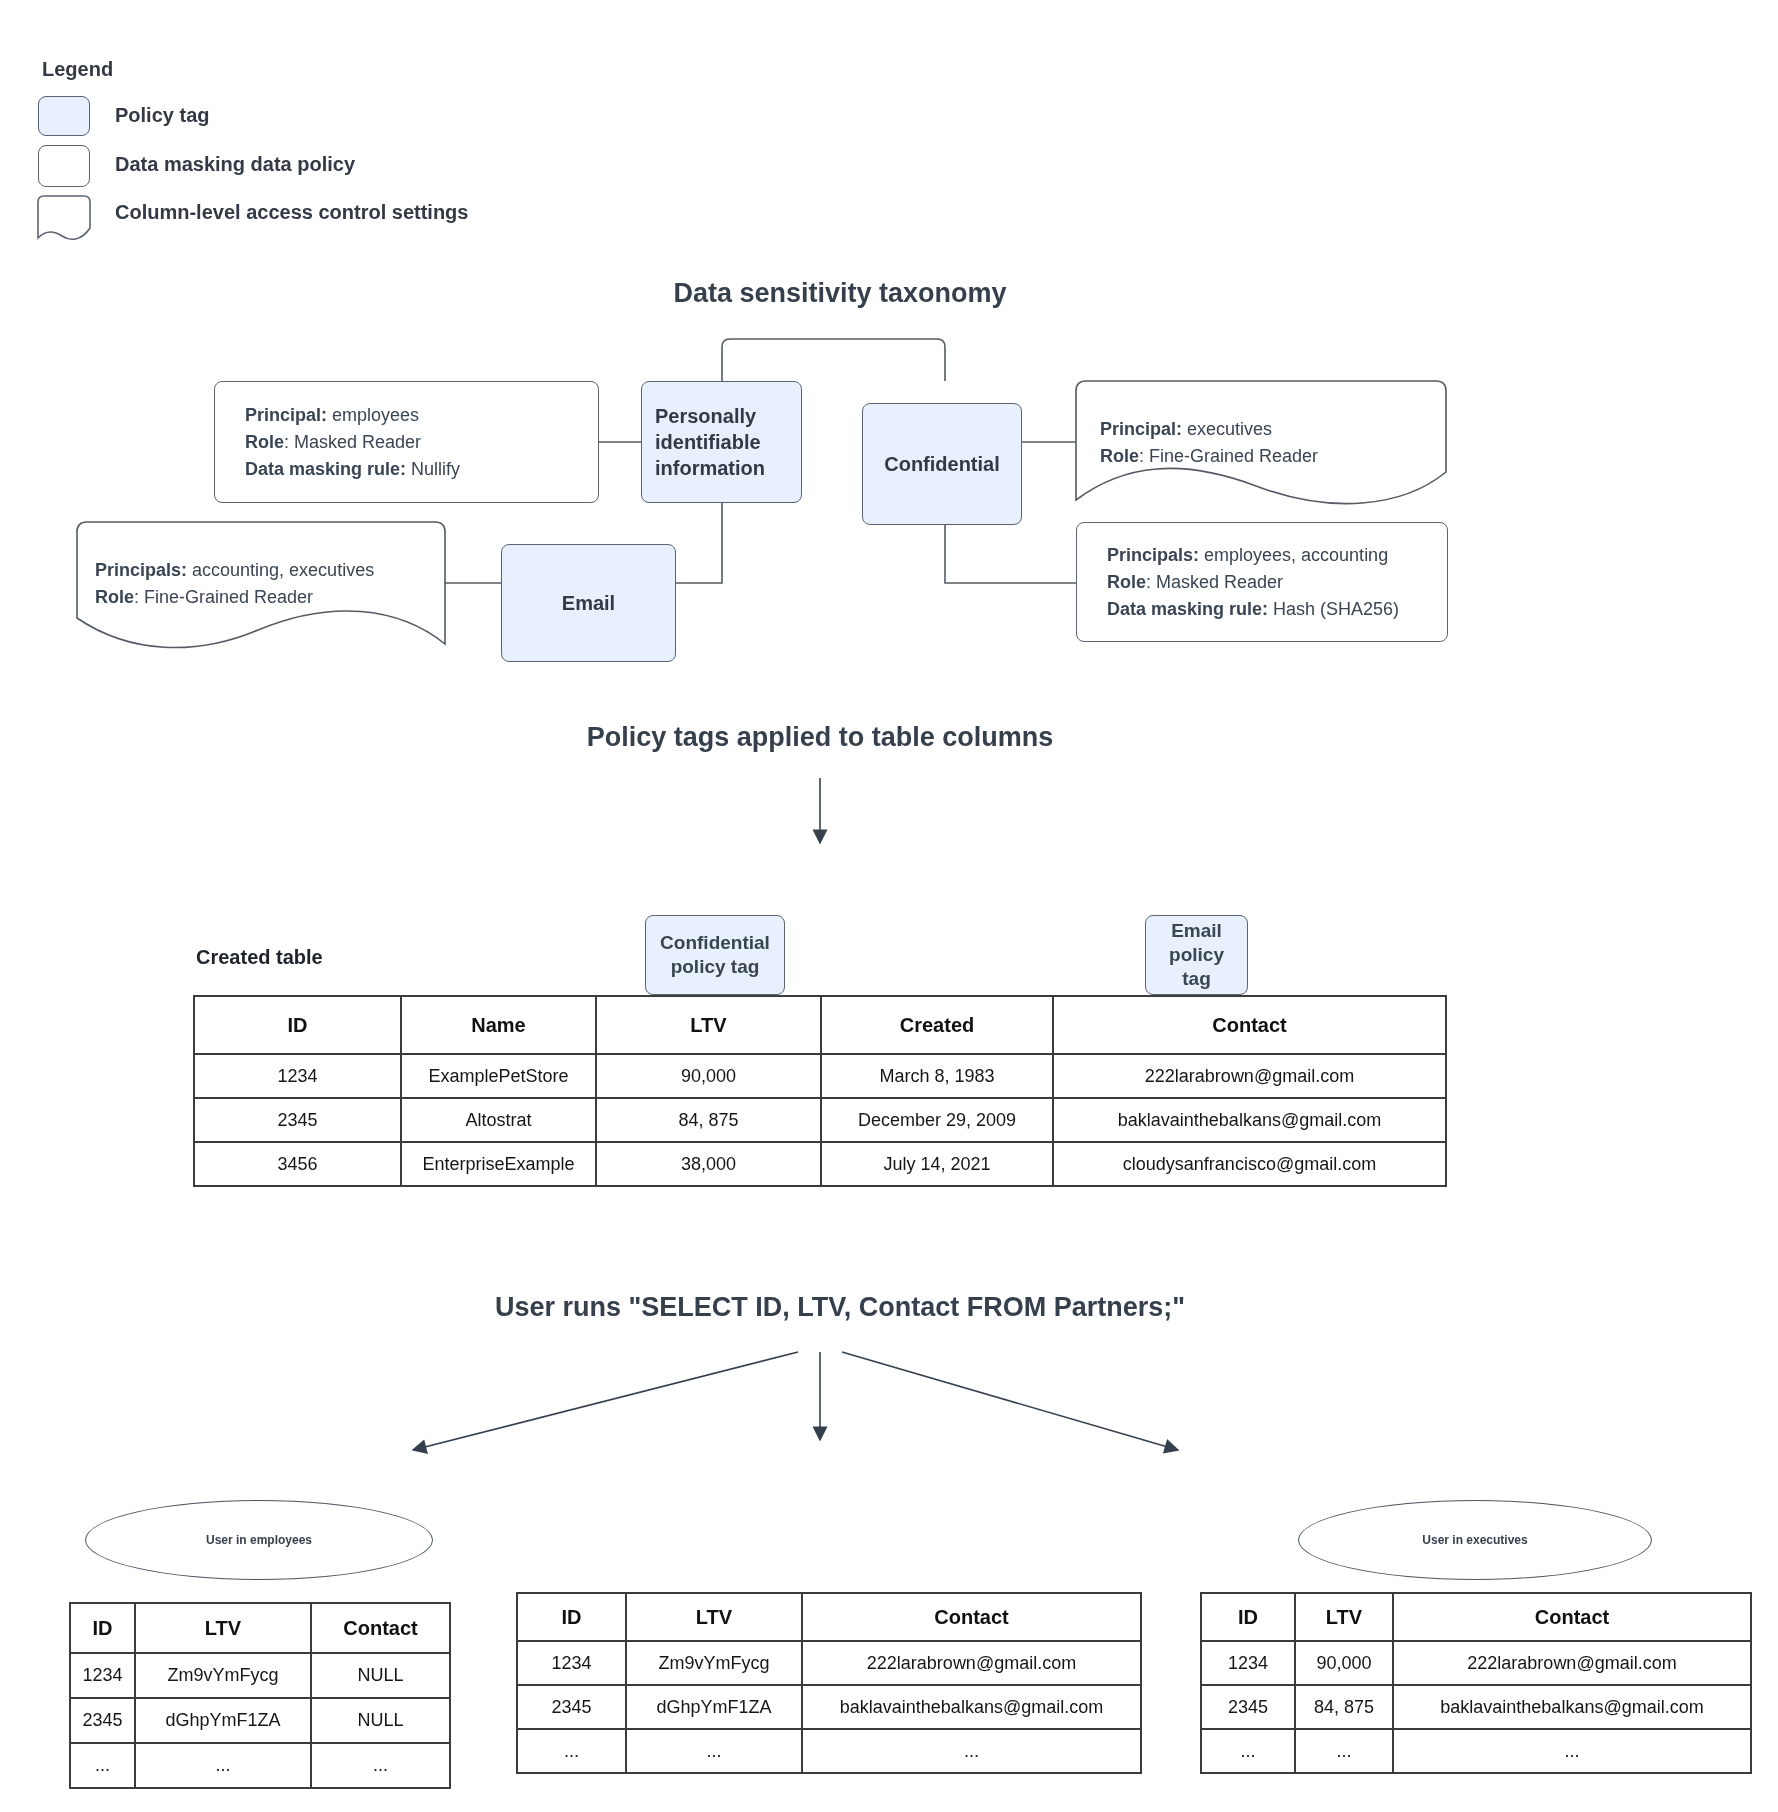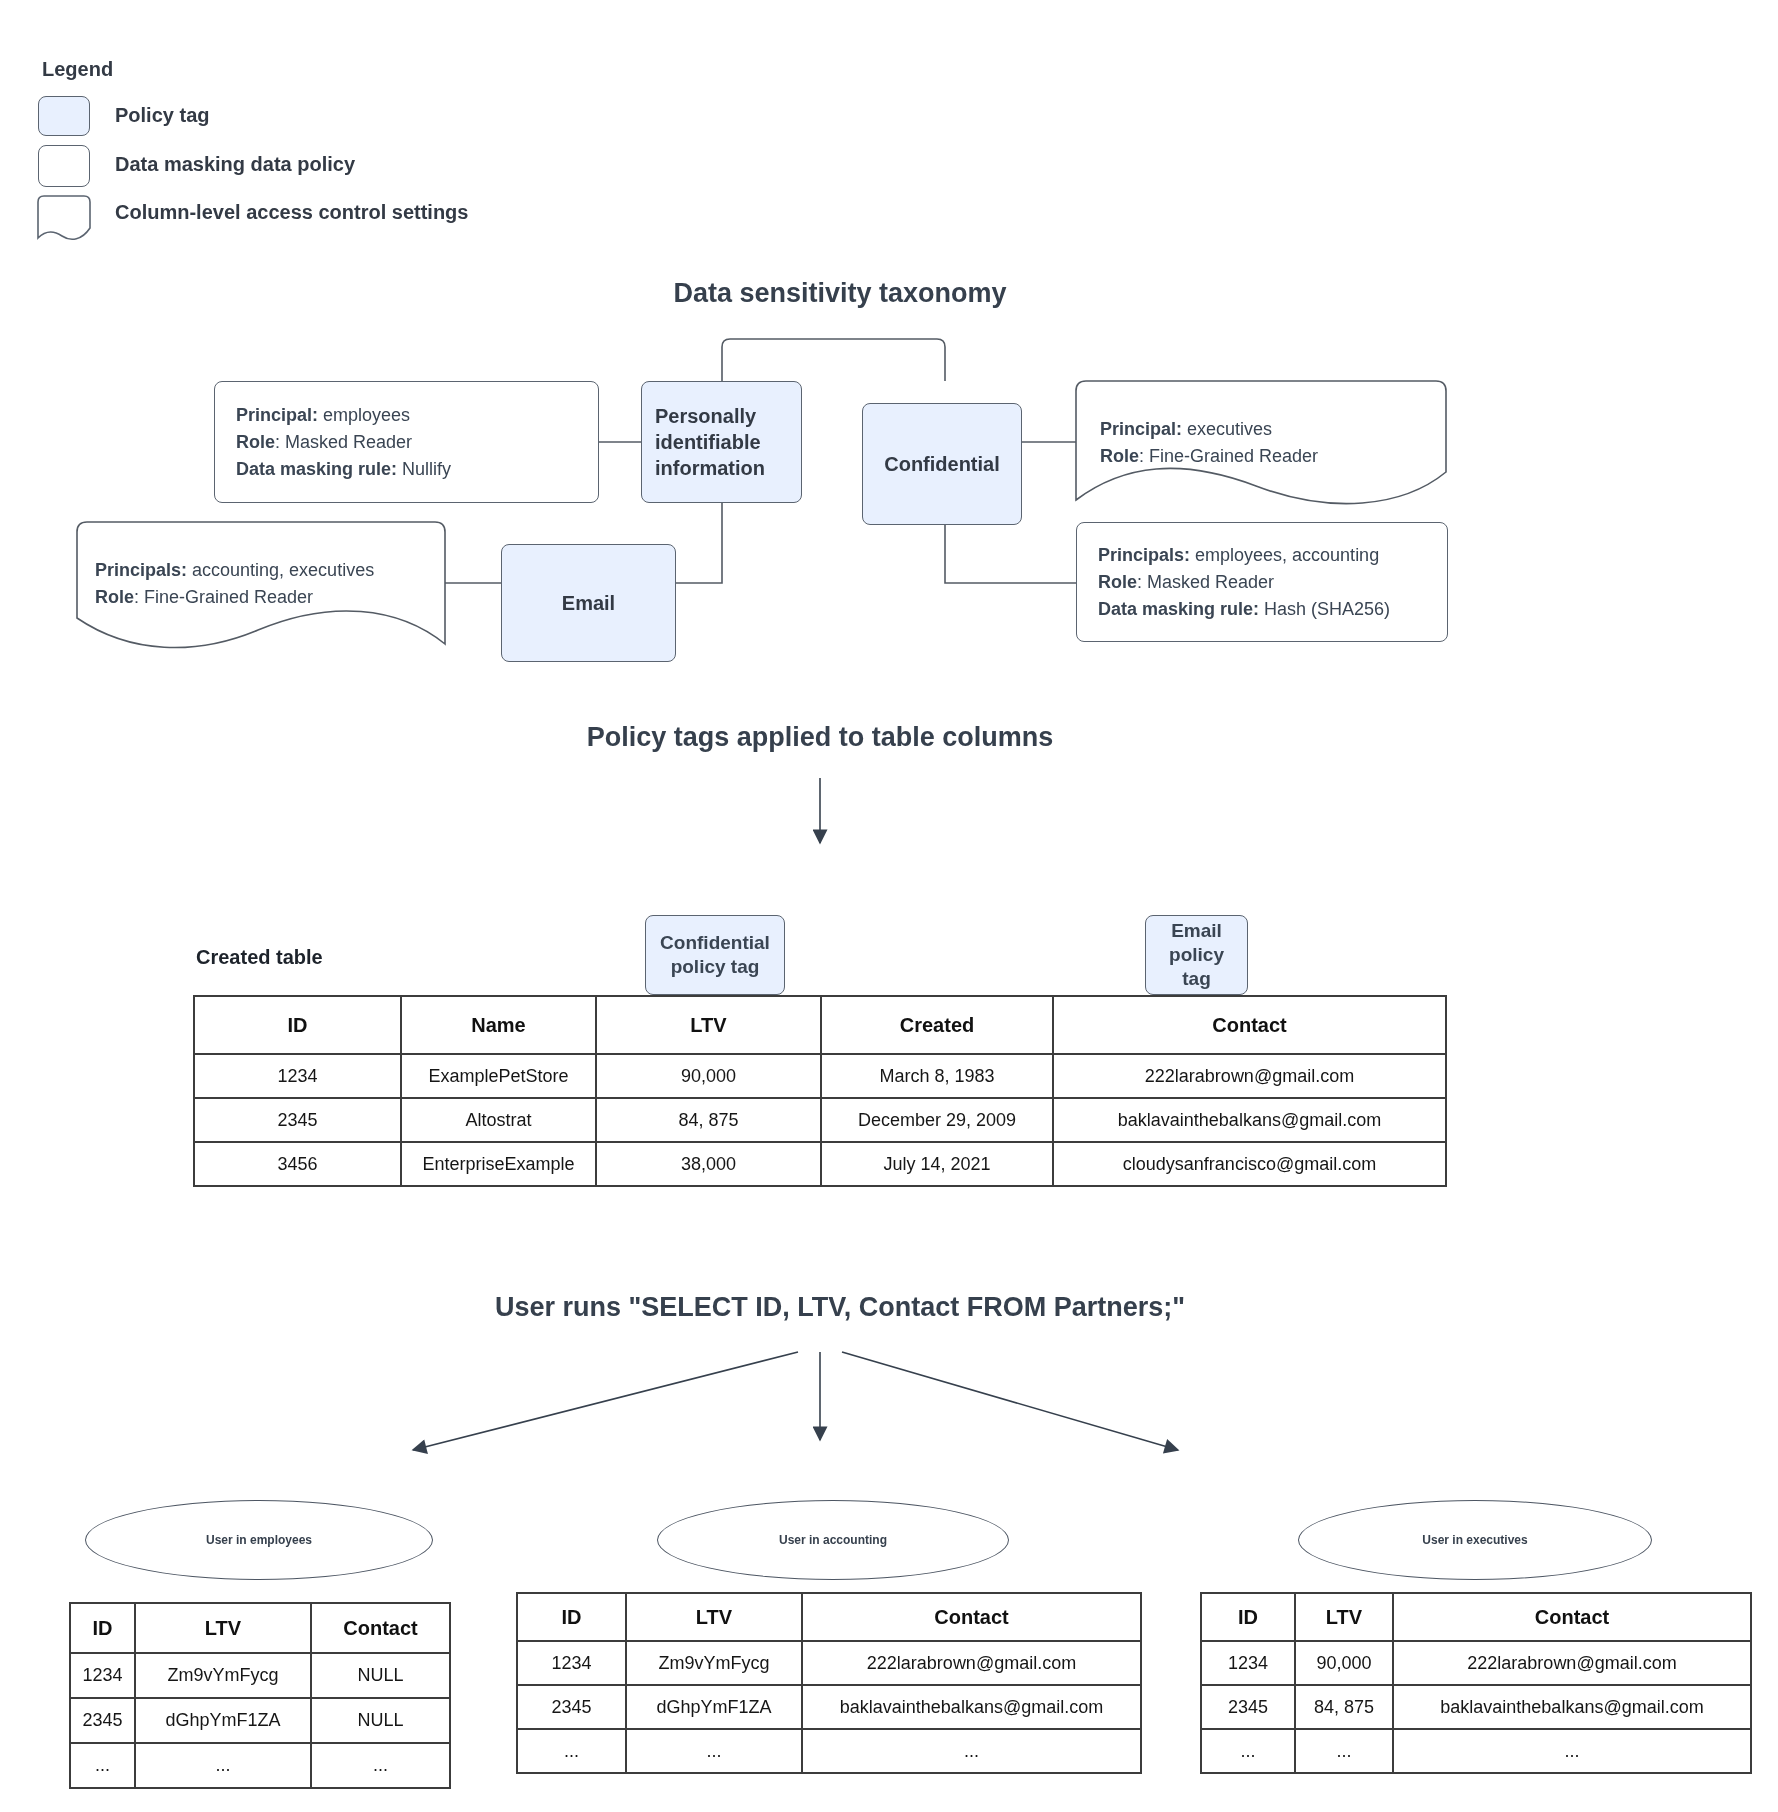--- a/index.html
+++ b/index.html
@@ -14,21 +14,21 @@
   .swatch{position:absolute;border:1.6px solid #5b6470;border-radius:8px;background:#fff;box-sizing:border-box;}
   .swatch.blue{background:#e8f0fe;}
   .legend-label{position:absolute;font-size:20px;font-weight:bold;color:#333a45;white-space:nowrap;}
   
   .node{position:absolute;background:#e8f0fe;border:1.6px solid #5b6470;border-radius:8px;
         box-sizing:border-box;display:flex;align-items:center;font-weight:bold;font-size:20px;
         line-height:26px;color:#333a45;}
   .node.center{justify-content:center;text-align:center;margin-top:22px;}
   .pbox{position:absolute;background:#fff;border:1.6px solid #5b6470;border-radius:8px;
         box-sizing:border-box;display:flex;flex-direction:column;justify-content:center;
-        padding:10px 21px;font-size:18px;line-height:27px;color:#3a4553;white-space:nowrap;}
+        padding:10px 30px;font-size:18px;line-height:27px;color:#3a4553;white-space:nowrap;}
   .ptext{position:absolute;display:flex;flex-direction:column;justify-content:center;
          font-size:18px;line-height:27px;color:#3a4553;white-space:nowrap;}
   .tag{position:absolute;background:#e8f0fe;border:1.6px solid #5b6470;border-radius:8px;
        box-sizing:border-box;display:flex;align-items:center;justify-content:center;text-align:center;
        font-weight:bold;font-size:19px;line-height:24px;color:#3a4553;padding:4px 15px;}
   
   table.dt{position:absolute;border-collapse:collapse;table-layout:fixed;background:#fff;}
   table.dt td,table.dt th{border:2px solid #3c3c3c;text-align:center;vertical-align:middle;
        font-size:18px;color:#161616;padding:0 4px;overflow:hidden;white-space:nowrap;}
   table.dt th{font-weight:bold;font-size:20px;color:#111;}
@@ -190,23 +190,20 @@
       <td>NULL</td>
     </tr>
     <tr style="height:45px">
       <td>...</td>
       <td>...</td>
       <td>...</td>
     </tr>
   </tbody>
     </table>
 
-  <div class="oval" style="left:657px;top:1500px;width:352px;height:80px;">
-    <span>User in accounting</span>
-  </div>
   <table class="dt" style="left:516px;top:1592px;width:624px;">
     <colgroup>
         <col style="width:109px">
         <col style="width:176px">
         <col style="width:339px">
       </colgroup>
     <tbody>
         <tr style="height:48px">
       <th>ID</th>
       <th>LTV</th>

